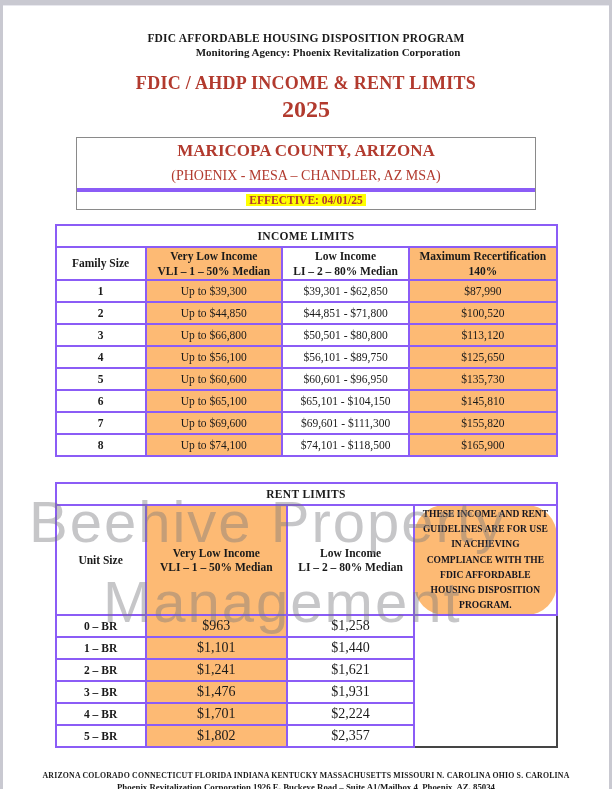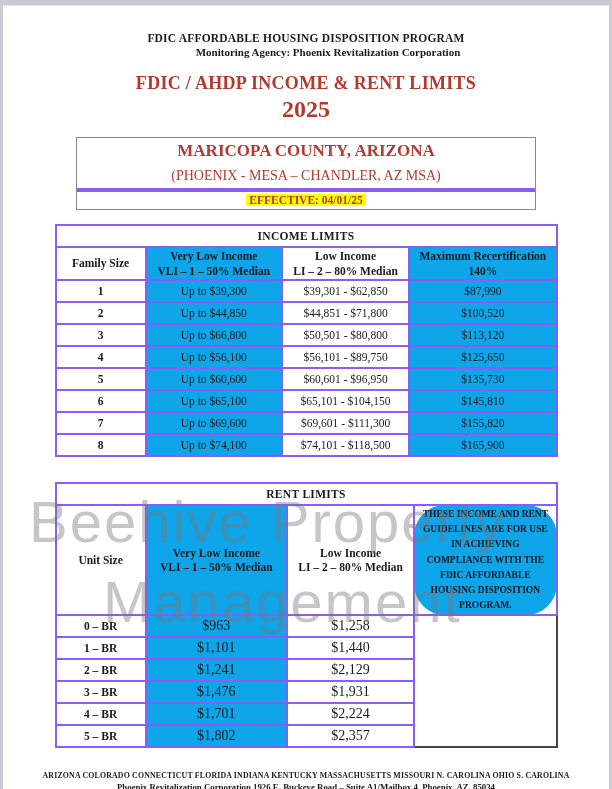--- a/index.html
+++ b/index.html
@@ -47,21 +47,21 @@
   }
   table.limits td, table.limits th {
     border: 2px solid #8b5cf6;
     text-align: center;
     vertical-align: middle;
     padding: 1px 2px;
   }
   table.limits { border: 2px solid #454545; }
   .tbl-title { font-size: 13.5px; font-weight: bold; height: 27px; letter-spacing: 0.3px; }
   th.col-head { font-size: 11.5px; font-weight: bold; height: 33px; line-height: 1.25; }
-  .bg-blue { background: #0ea5e9; }
+  .bg-blue { background: #fdba74; }
   td.col-label { font-weight: bold; font-size: 12px; }
   .income-tbl td { height: 22px; font-size: 11.5px; }
   .rent-tbl td   { height: 22px; font-size: 11.5px; }
   .rent-tbl td.rent-val { font-family: Liberation Serif, serif; font-size: 14px; }
   td.note-cell {
     font-size: 9.5px;
     font-weight: bold;
     line-height: 1.6;
     color: #15151f;
     padding: 4px 8px;
@@ -230,21 +230,21 @@
             <td class="rent-val">$1,258</td>
           </tr>
           <tr>
             <td class="col-label">1 – BR</td>
             <td class="bg-blue rent-val">$1,101</td>
             <td class="rent-val">$1,440</td>
           </tr>
           <tr>
             <td class="col-label">2 – BR</td>
             <td class="bg-blue rent-val">$1,241</td>
-            <td class="rent-val">$2,129</td>
+            <td class="rent-val">$1,621</td>
           </tr>
           <tr>
             <td class="col-label">3 – BR</td>
             <td class="bg-blue rent-val">$1,476</td>
             <td class="rent-val">$1,931</td>
           </tr>
           <tr>
             <td class="col-label">4 – BR</td>
             <td class="bg-blue rent-val">$1,701</td>
             <td class="rent-val">$2,224</td>

